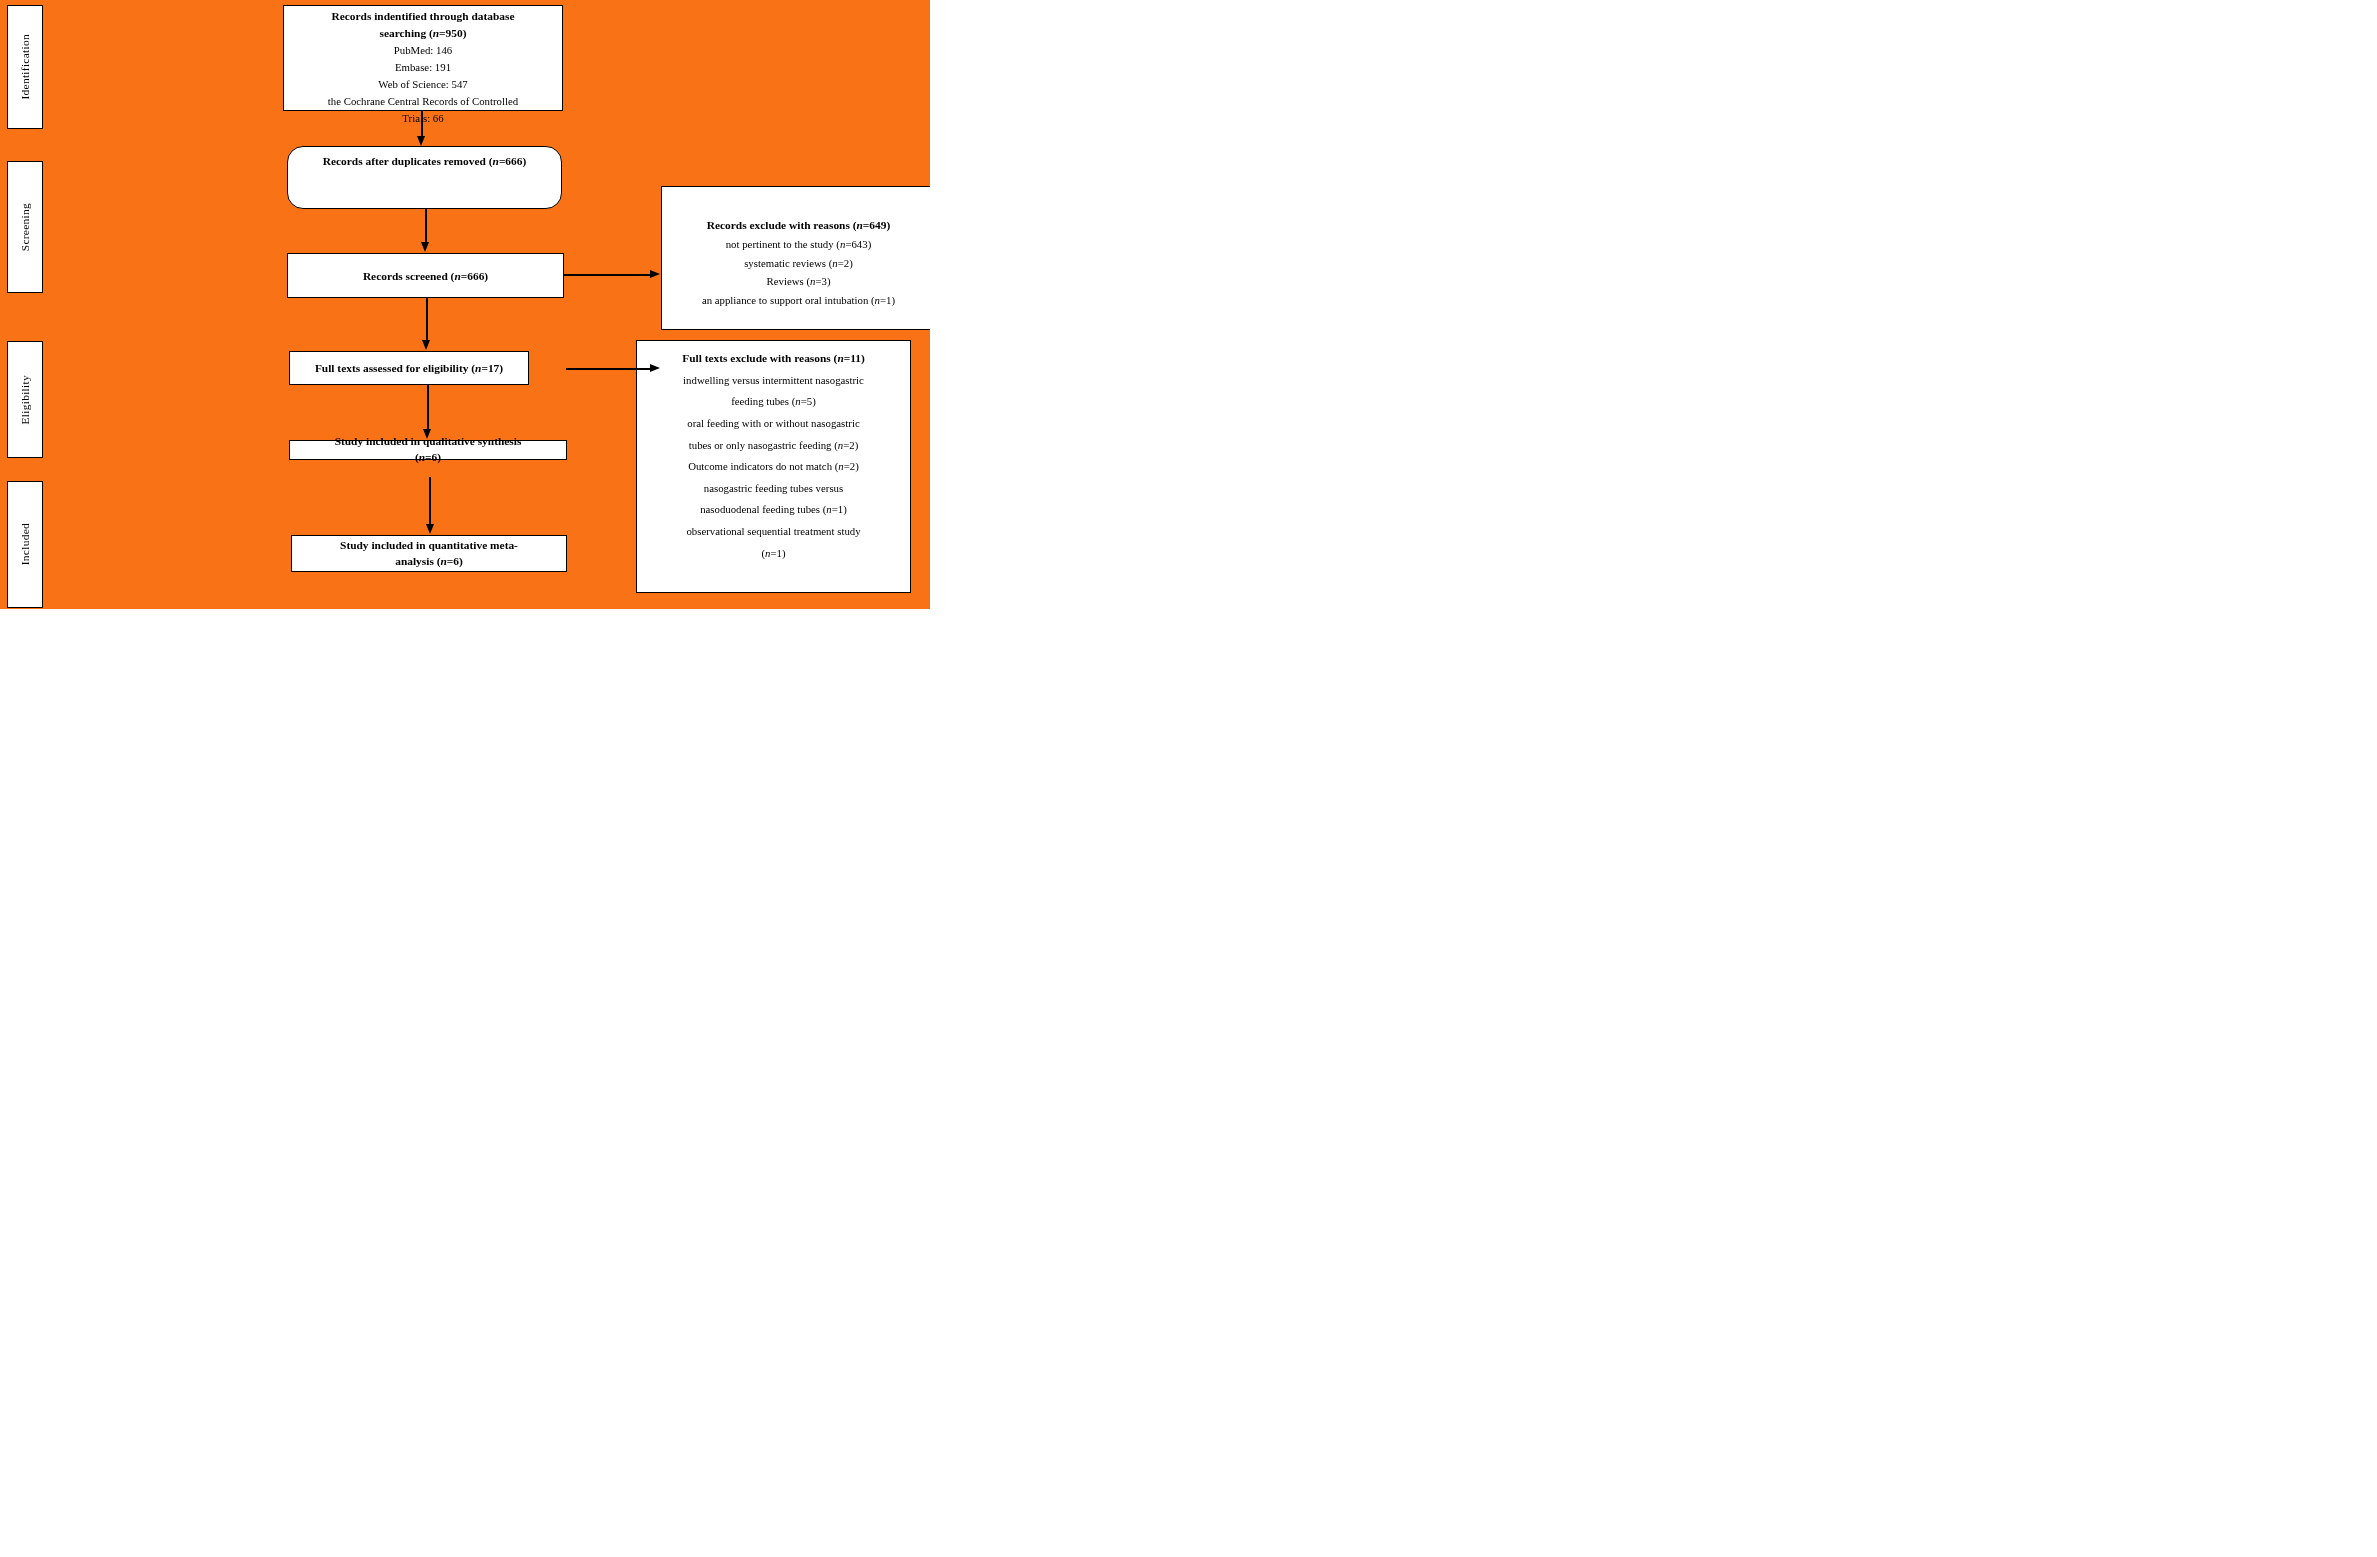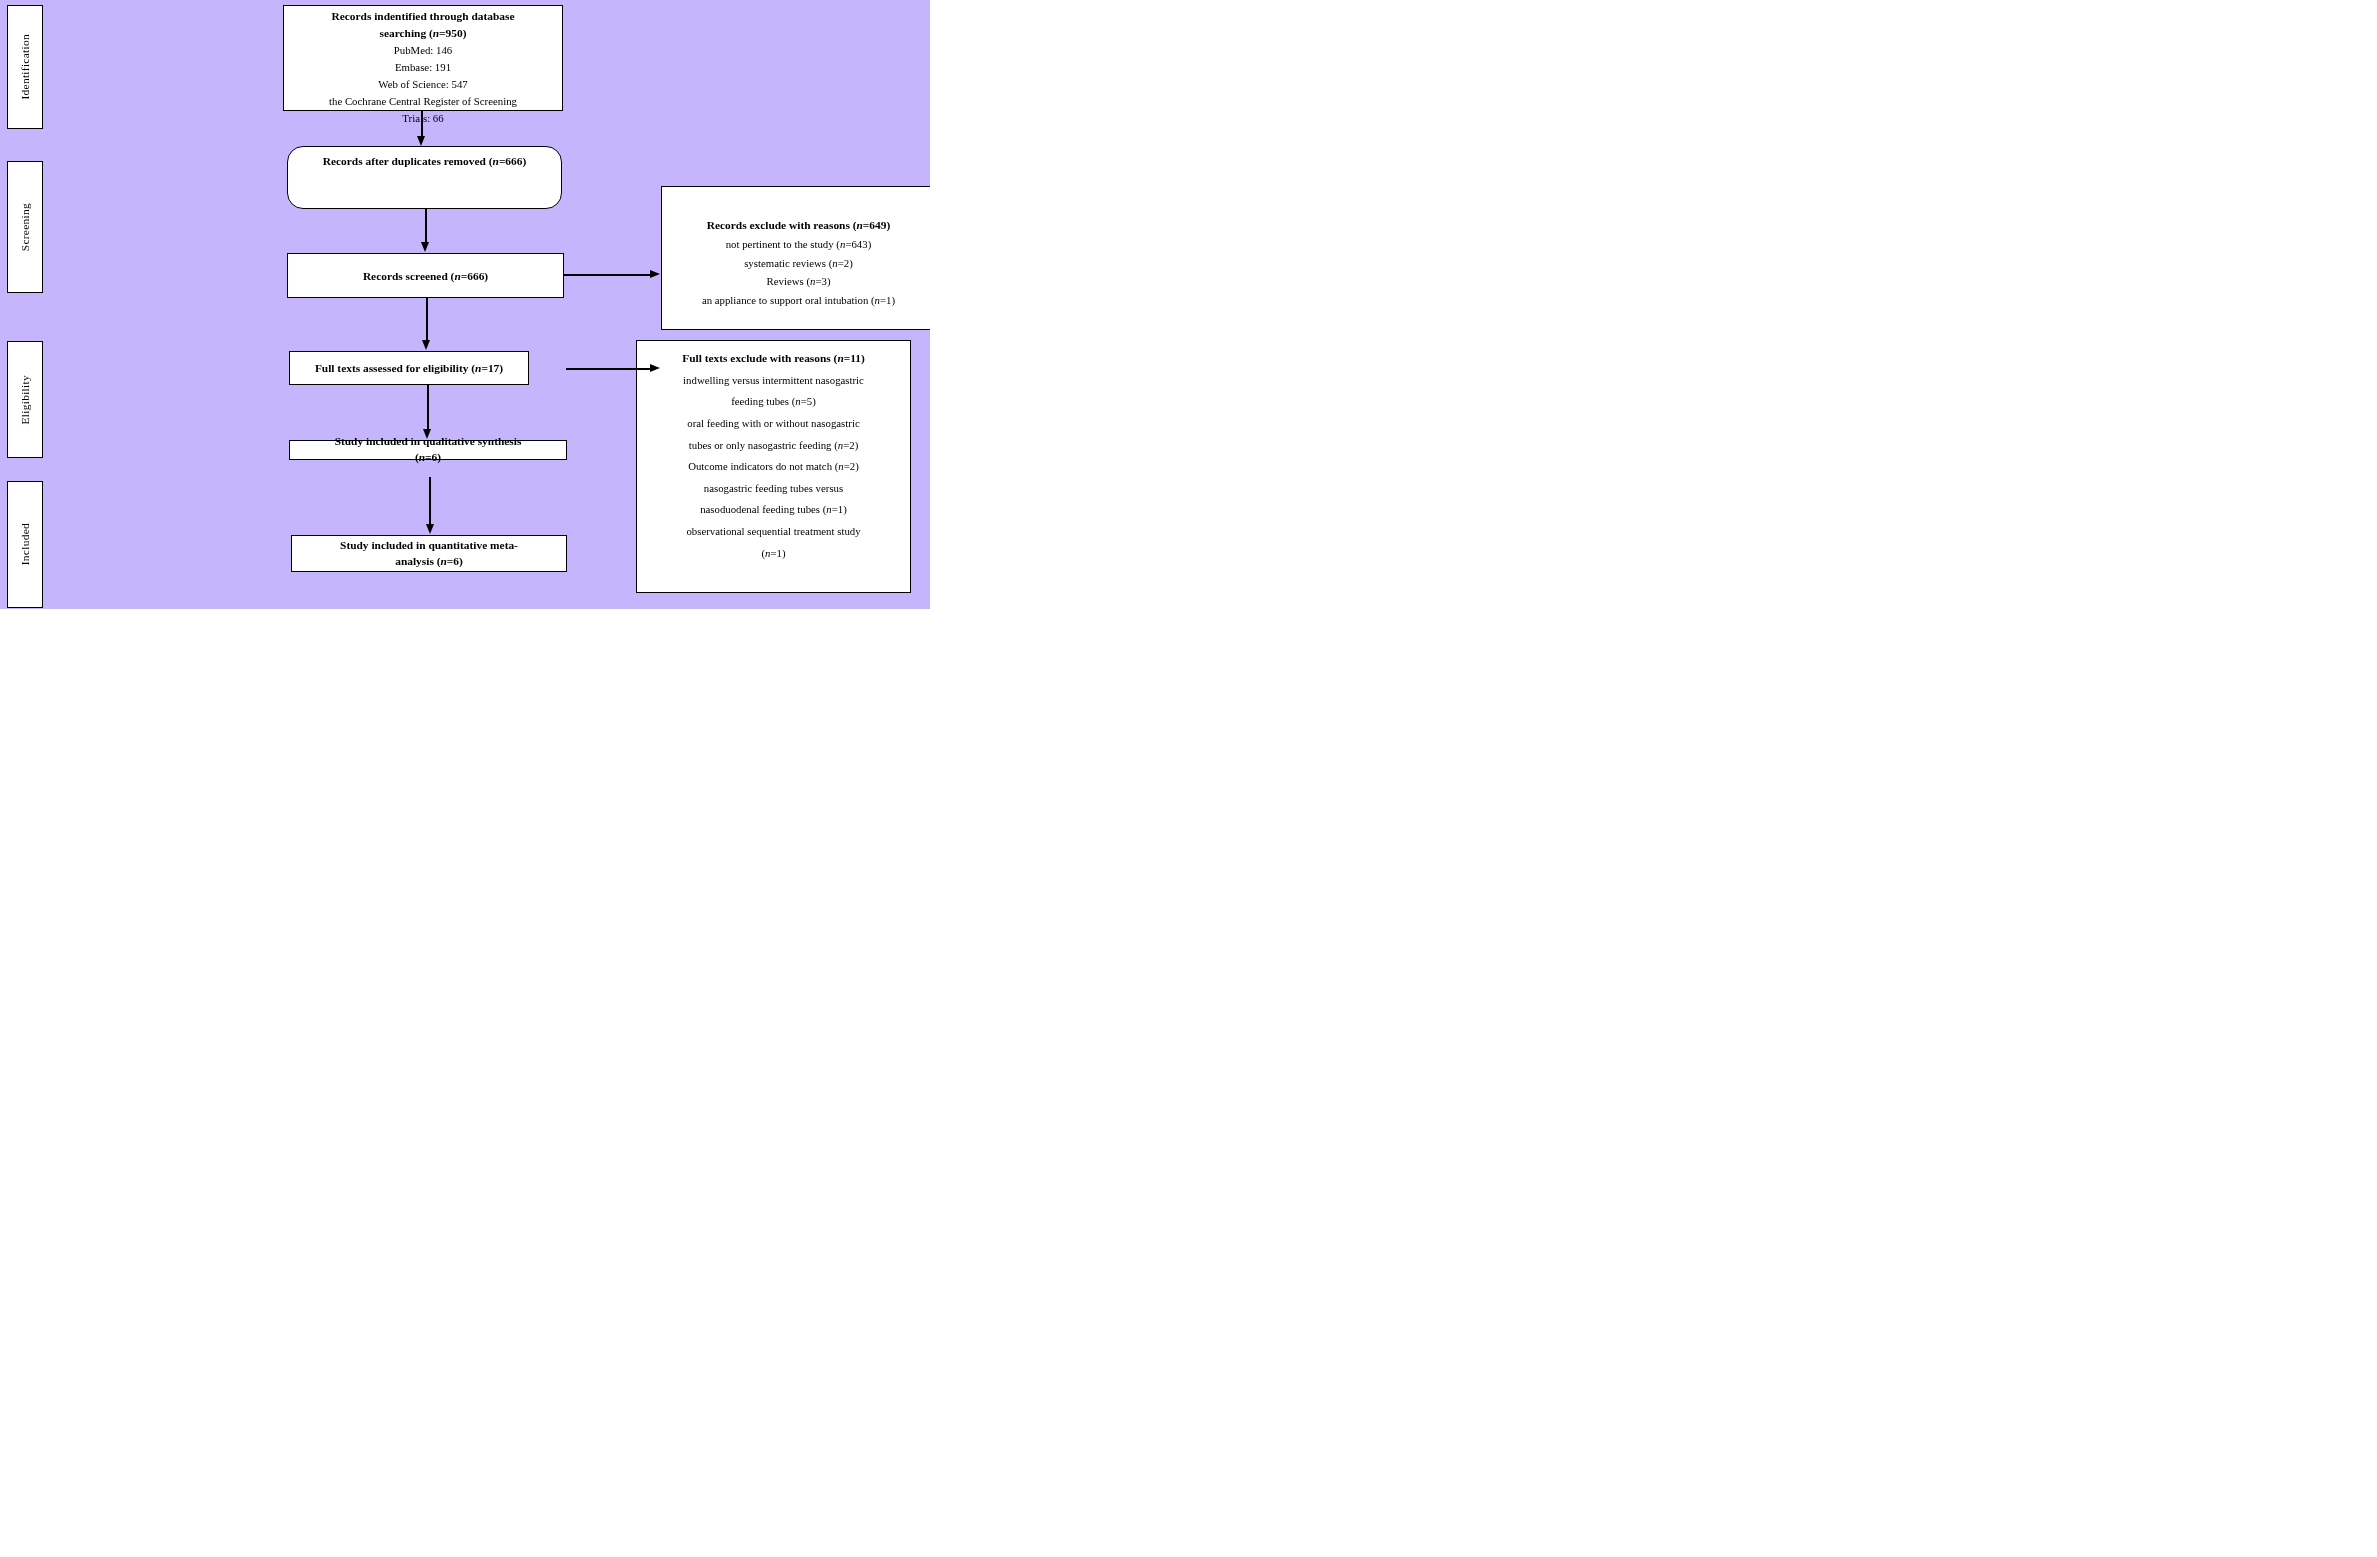--- a/index.html
+++ b/index.html
@@ -6,21 +6,21 @@
   html, body { background: #ffffff; }
   body {
     font-family: "Liberation Serif", "DejaVu Serif", serif;
     color: #000000;
     width: 930px;
   }
   .canvas {
     position: relative;
     width: 930px;
     height: 609px;
-    background: #c4b5fd;
+    background: #f97316;
     overflow: hidden;
   }
   .box {
     position: absolute;
     border: 1.2px solid #000000;
     background: #ffffff;
     display: flex;
     flex-direction: column;
     align-items: center;
     text-align: center;
@@ -89,21 +89,21 @@
   <div class="box stage-box" id="stage-included">
     <span class="stage-label">Included</span>
   </div>
 
   <div class="box lh28" id="box-identified">
     <div class="flow-title">Records indentified through database</div>
     <div class="flow-title">searching (<i>n</i>=950)</div>
     <div class="detail">PubMed: 146</div>
     <div class="detail">Embase: 191</div>
     <div class="detail">Web of Science: 547</div>
-    <div class="detail">the Cochrane Central Register of Screening</div>
+    <div class="detail">the Cochrane Central Records of Controlled</div>
     <div class="detail">Trials: 66</div>
   </div>
 
   <div class="box" id="box-deduplicated">
     <div class="flow-title">Records after duplicates removed (<i>n</i>=666)</div>
   </div>
 
   <div class="box v-center" id="box-screened">
     <div class="flow-title">Records screened (<i>n</i>=666)</div>
   </div>

